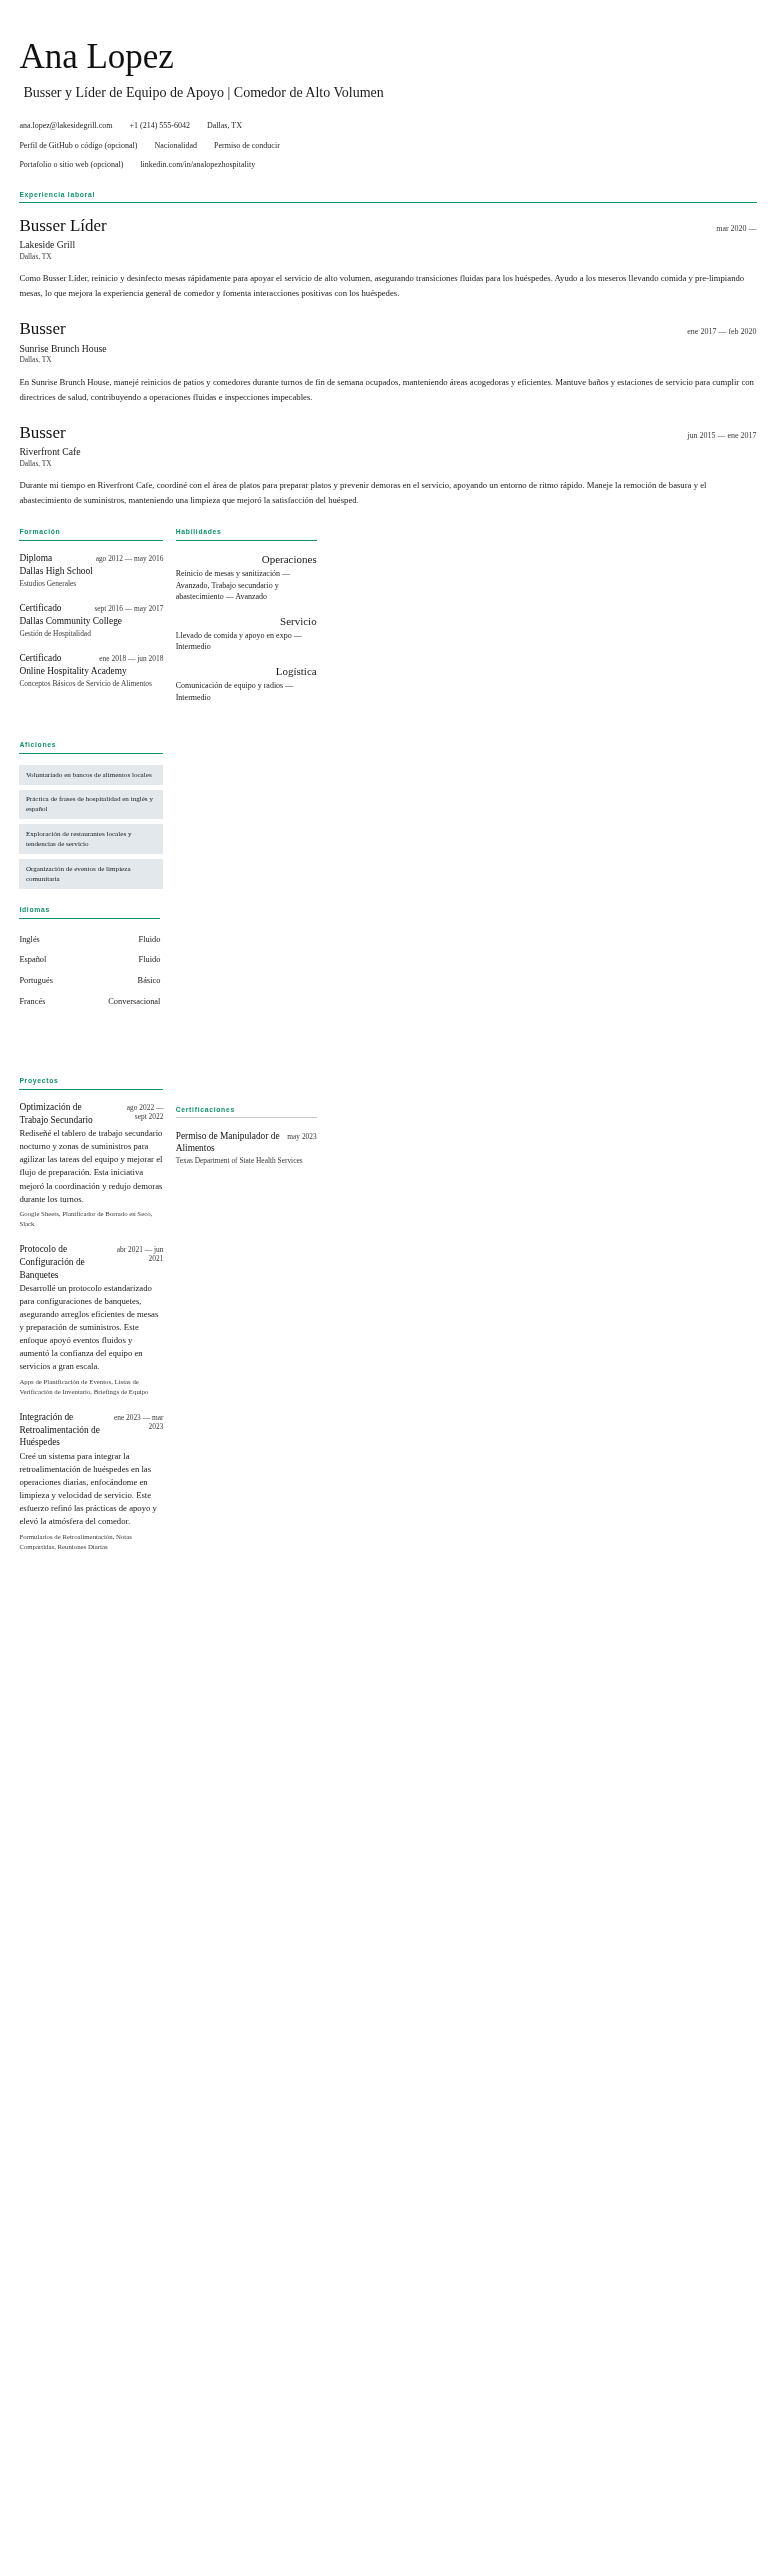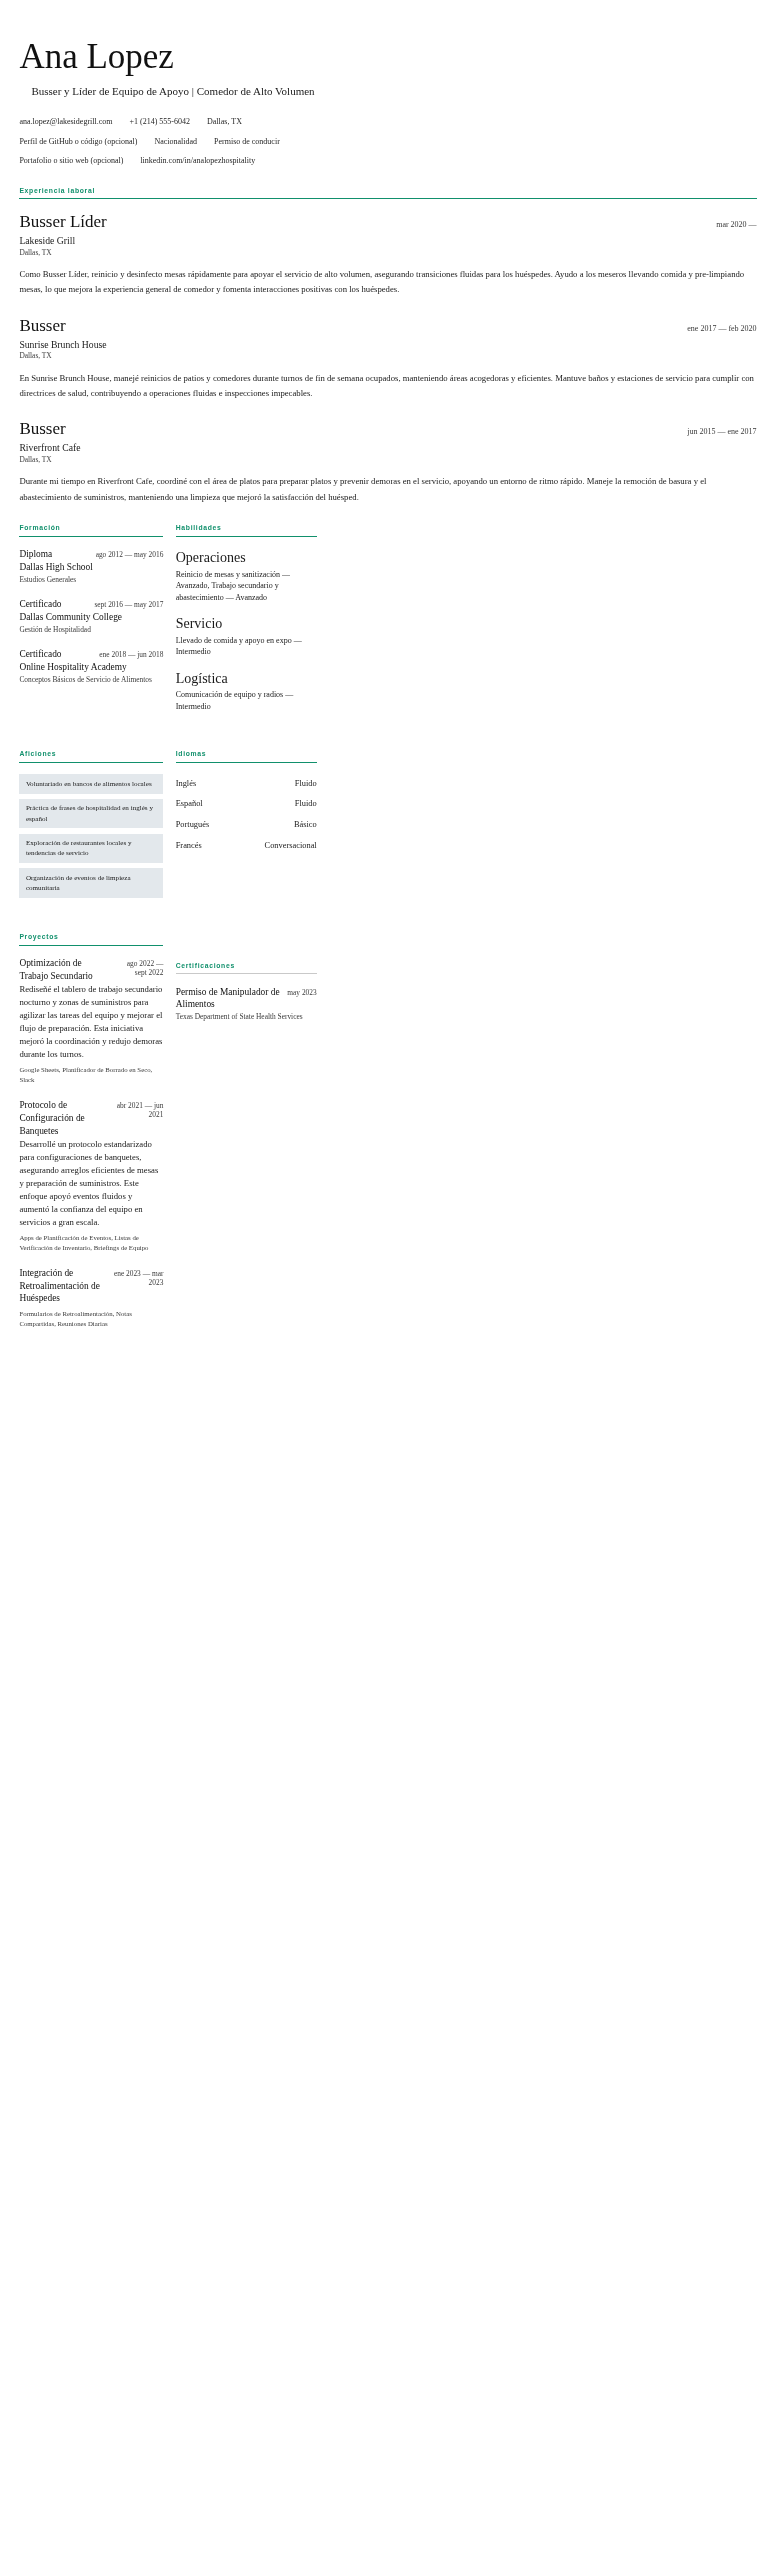--- a/index.html
+++ b/index.html
@@ -24,24 +24,24 @@
   
   .name {
     font-size: 35px;
     line-height: 1.05;
     font-weight: 400;
     letter-spacing: 0px;
     margin: 0 0 7.8px 0;
     color: #111111;
   }
   .headline {
-    font-size: 11px;
+    font-size: 14px;
     line-height: 1.3;
     font-weight: 400;
-    margin: 0 0 18px 12px;
+    margin: 0 0 18px 4px;
     color: #1a1a1a;
   }
   .contact-row {
     display: flex;
     flex-wrap: wrap;
     align-items: baseline;
     gap: 0px 17px;
     margin-bottom: 7.8px;
     font-size: 8px;
     line-height: 1.5;
@@ -150,23 +150,24 @@
   .edu-field {
     font-size: 7.4px;
     line-height: 1.4;
     color: #3a3a3a;
     margin-top: 1.3px;
   }
 
   
   .skill-group { margin-bottom: 11px; }
   .skill-cat {
-    font-size: 14px;
+    font-size: 11px;
     line-height: 1.45;
     color: #1a1a1a;
+    text-align: right;
   }
   .skill-list {
     font-size: 8px;
     line-height: 1.45;
     color: #1a1a1a;
   }
 
   
   .hobby-pill {
     background: #e3e8ec;
@@ -365,21 +366,21 @@
         <div class="skill-list">Llevado de comida y apoyo en expo — Intermedio</div>
       </div>
 
       <div class="skill-group">
         <div class="skill-cat">Logística</div>
         <div class="skill-list">Comunicación de equipo y radios — Intermedio</div>
       </div>
     </div>
   </div>
 
-  <div class="section cols" style="margin-top:27px;">
+  <div class="section cols" style="margin-top:27px;flex-direction:column;">
 
     <div class="col-l">
       <div class="sec-head">Aficiones</div>
       <div class="sec-rule"></div>
 
       <div class="hobby-pill">Voluntariado en bancos de alimentos locales</div>
       <div class="hobby-pill">Práctica de frases de hospitalidad en inglés y español</div>
       <div class="hobby-pill">Exploración de restaurantes locales y tendencias de servicio</div>
       <div class="hobby-pill">Organización de eventos de limpieza comunitaria</div>
     </div>
@@ -431,20 +432,21 @@
         </div>
         <div class="proj-desc">Desarrollé un protocolo estandarizado para configuraciones de banquetes, asegurando arreglos eficientes de mesas y preparación de suministros. Este enfoque apoyó eventos fluidos y aumentó la confianza del equipo en servicios a gran escala.</div>
         <div class="proj-tools">Apps de Planificación de Eventos, Listas de Verificación de Inventario, Briefings de Equipo</div>
       </div>
 
       <div class="proj-item">
         <div class="proj-top">
           <div class="proj-title">Integración de Retroalimentación de Huéspedes</div>
           <div class="proj-dates" style="max-width:50px;white-space:normal;">ene 2023 — mar 2023</div>
         </div>
+        <div class="proj-desc">Creé un sistema para integrar la retroalimentación de huéspedes en las operaciones diarias, enfocándome en limpieza y velocidad de servicio. Este esfuerzo refinó las prácticas de apoyo y elevó la atmósfera del comedor.</div>
         <div class="proj-tools">Formularios de Retroalimentación, Notas Compartidas, Reuniones Diarias</div>
       </div>
     </div>
 
     <div class="col-gap"></div>
 
     <div class="col-r" style="padding-top:28.5px;">
       <div class="sec-head">Certificaciones</div>
       <div class="sec-rule gray"></div>
 

